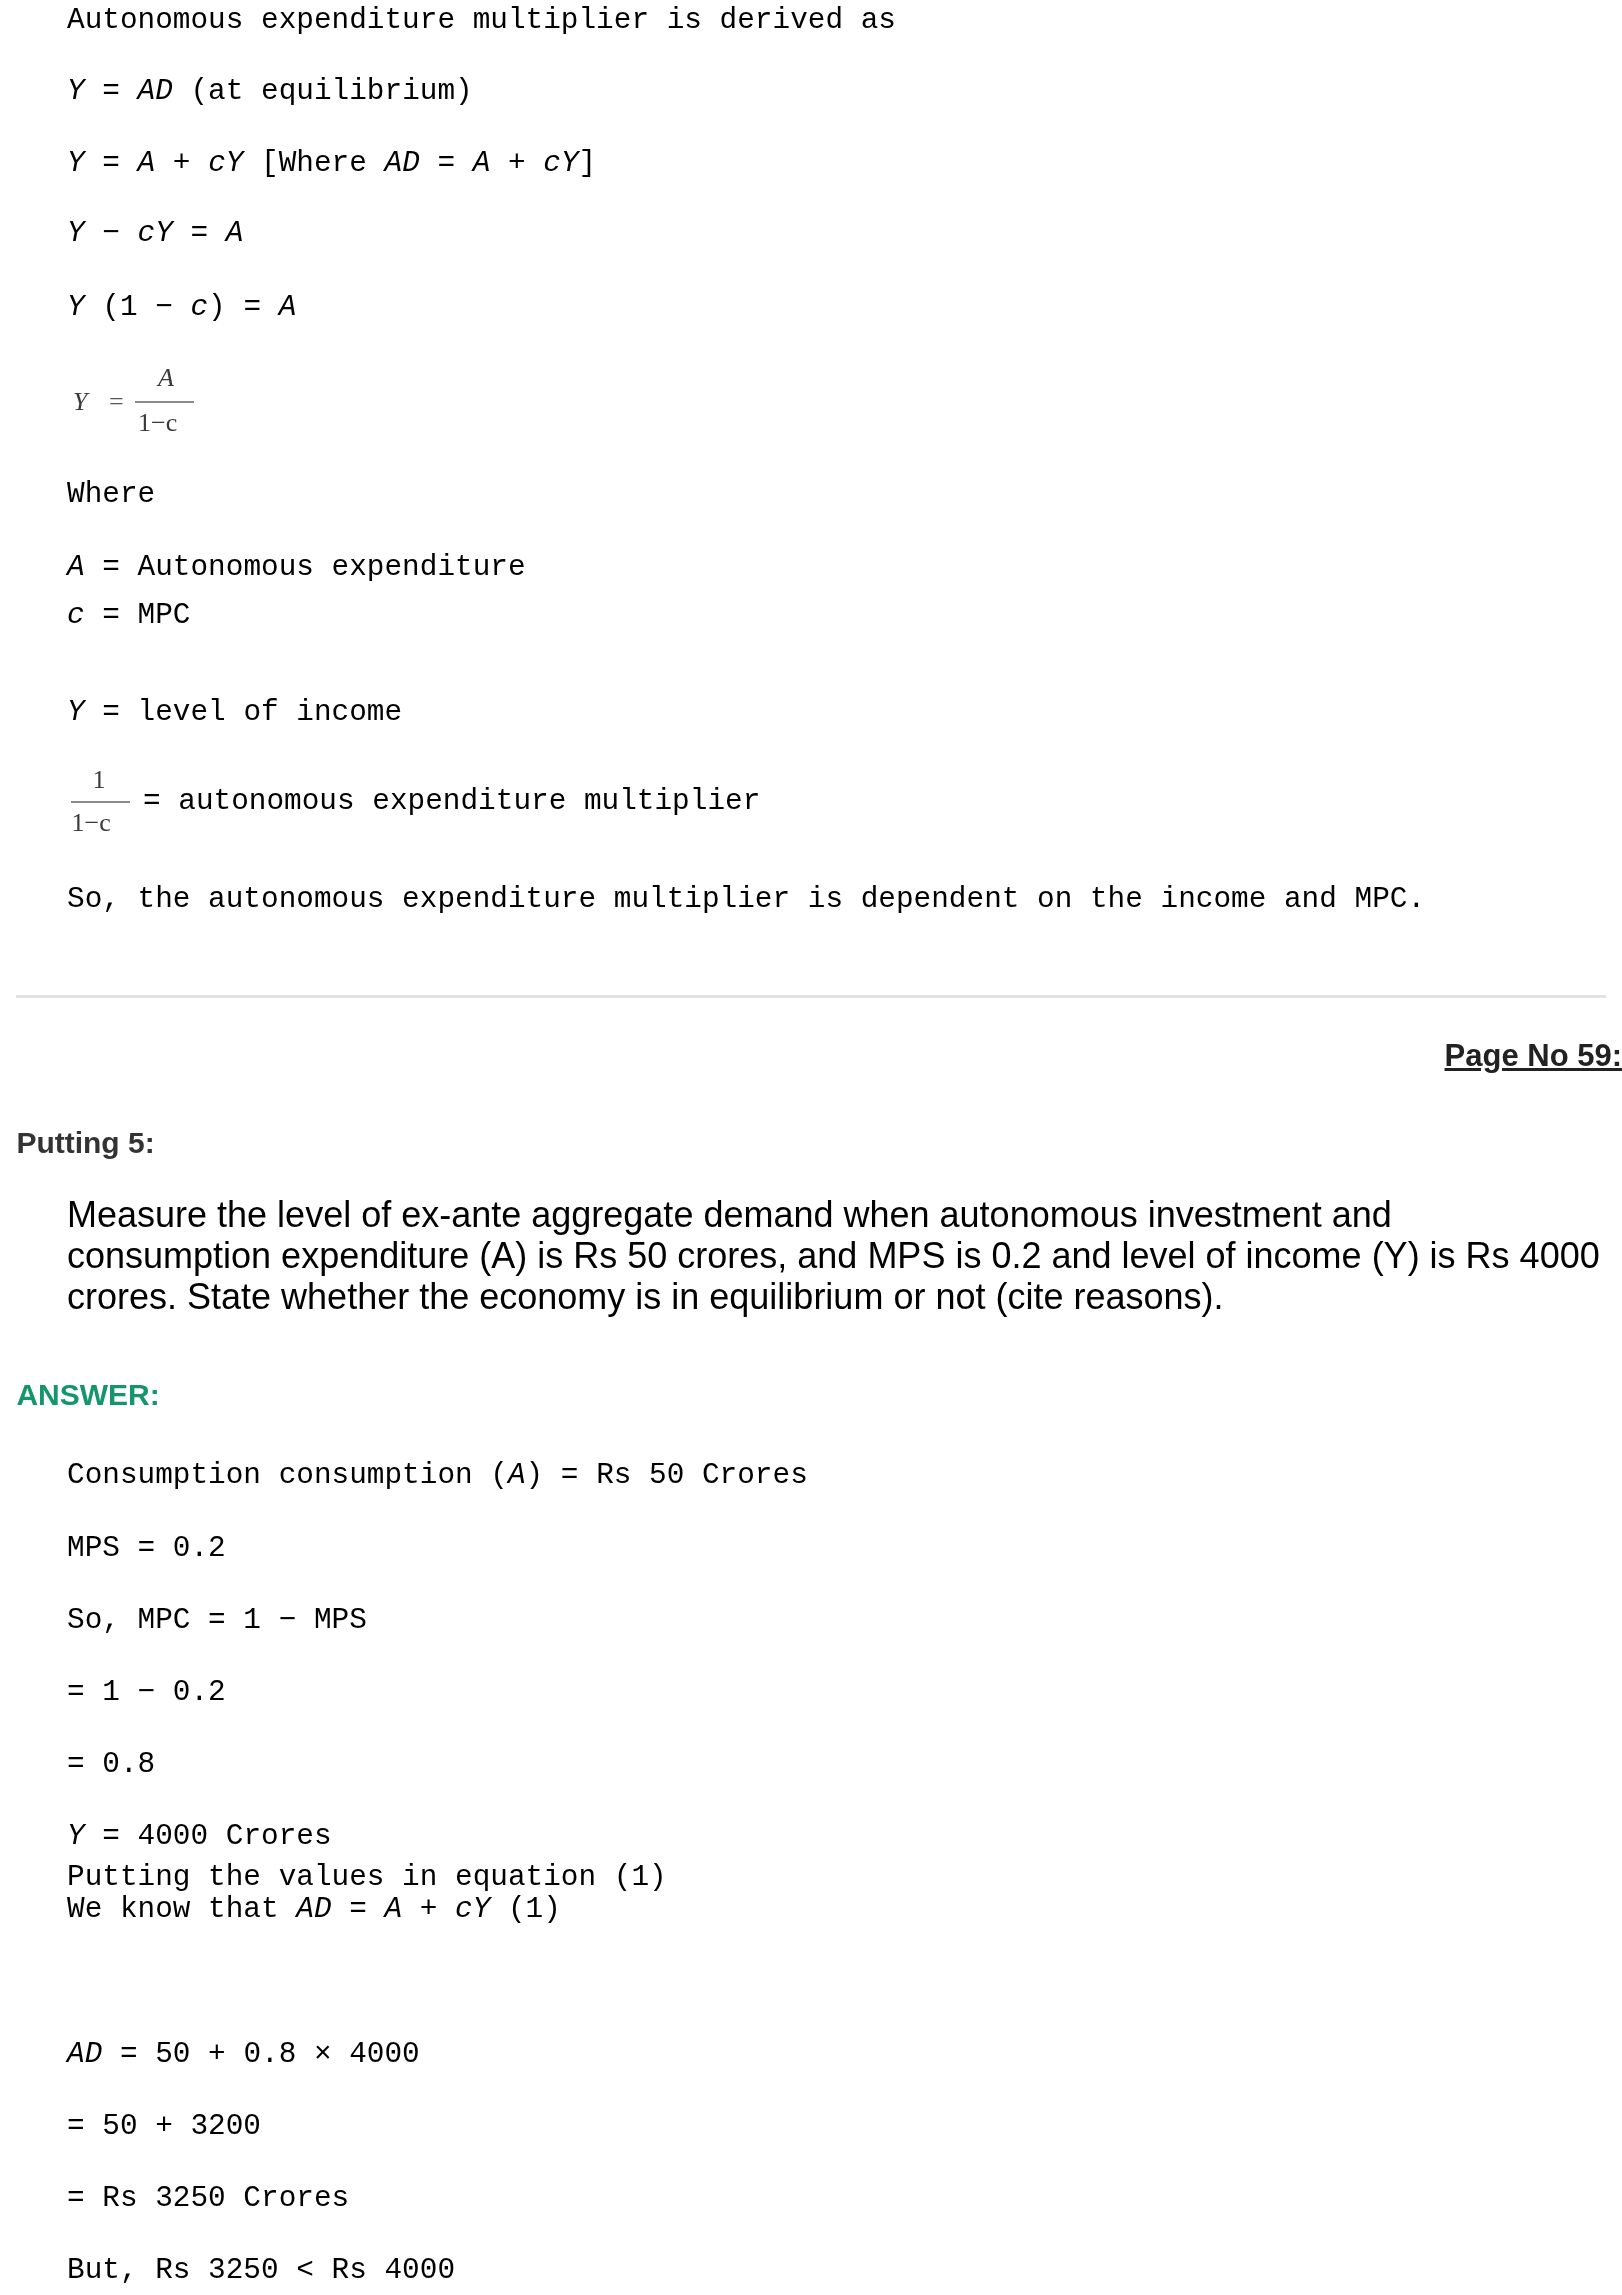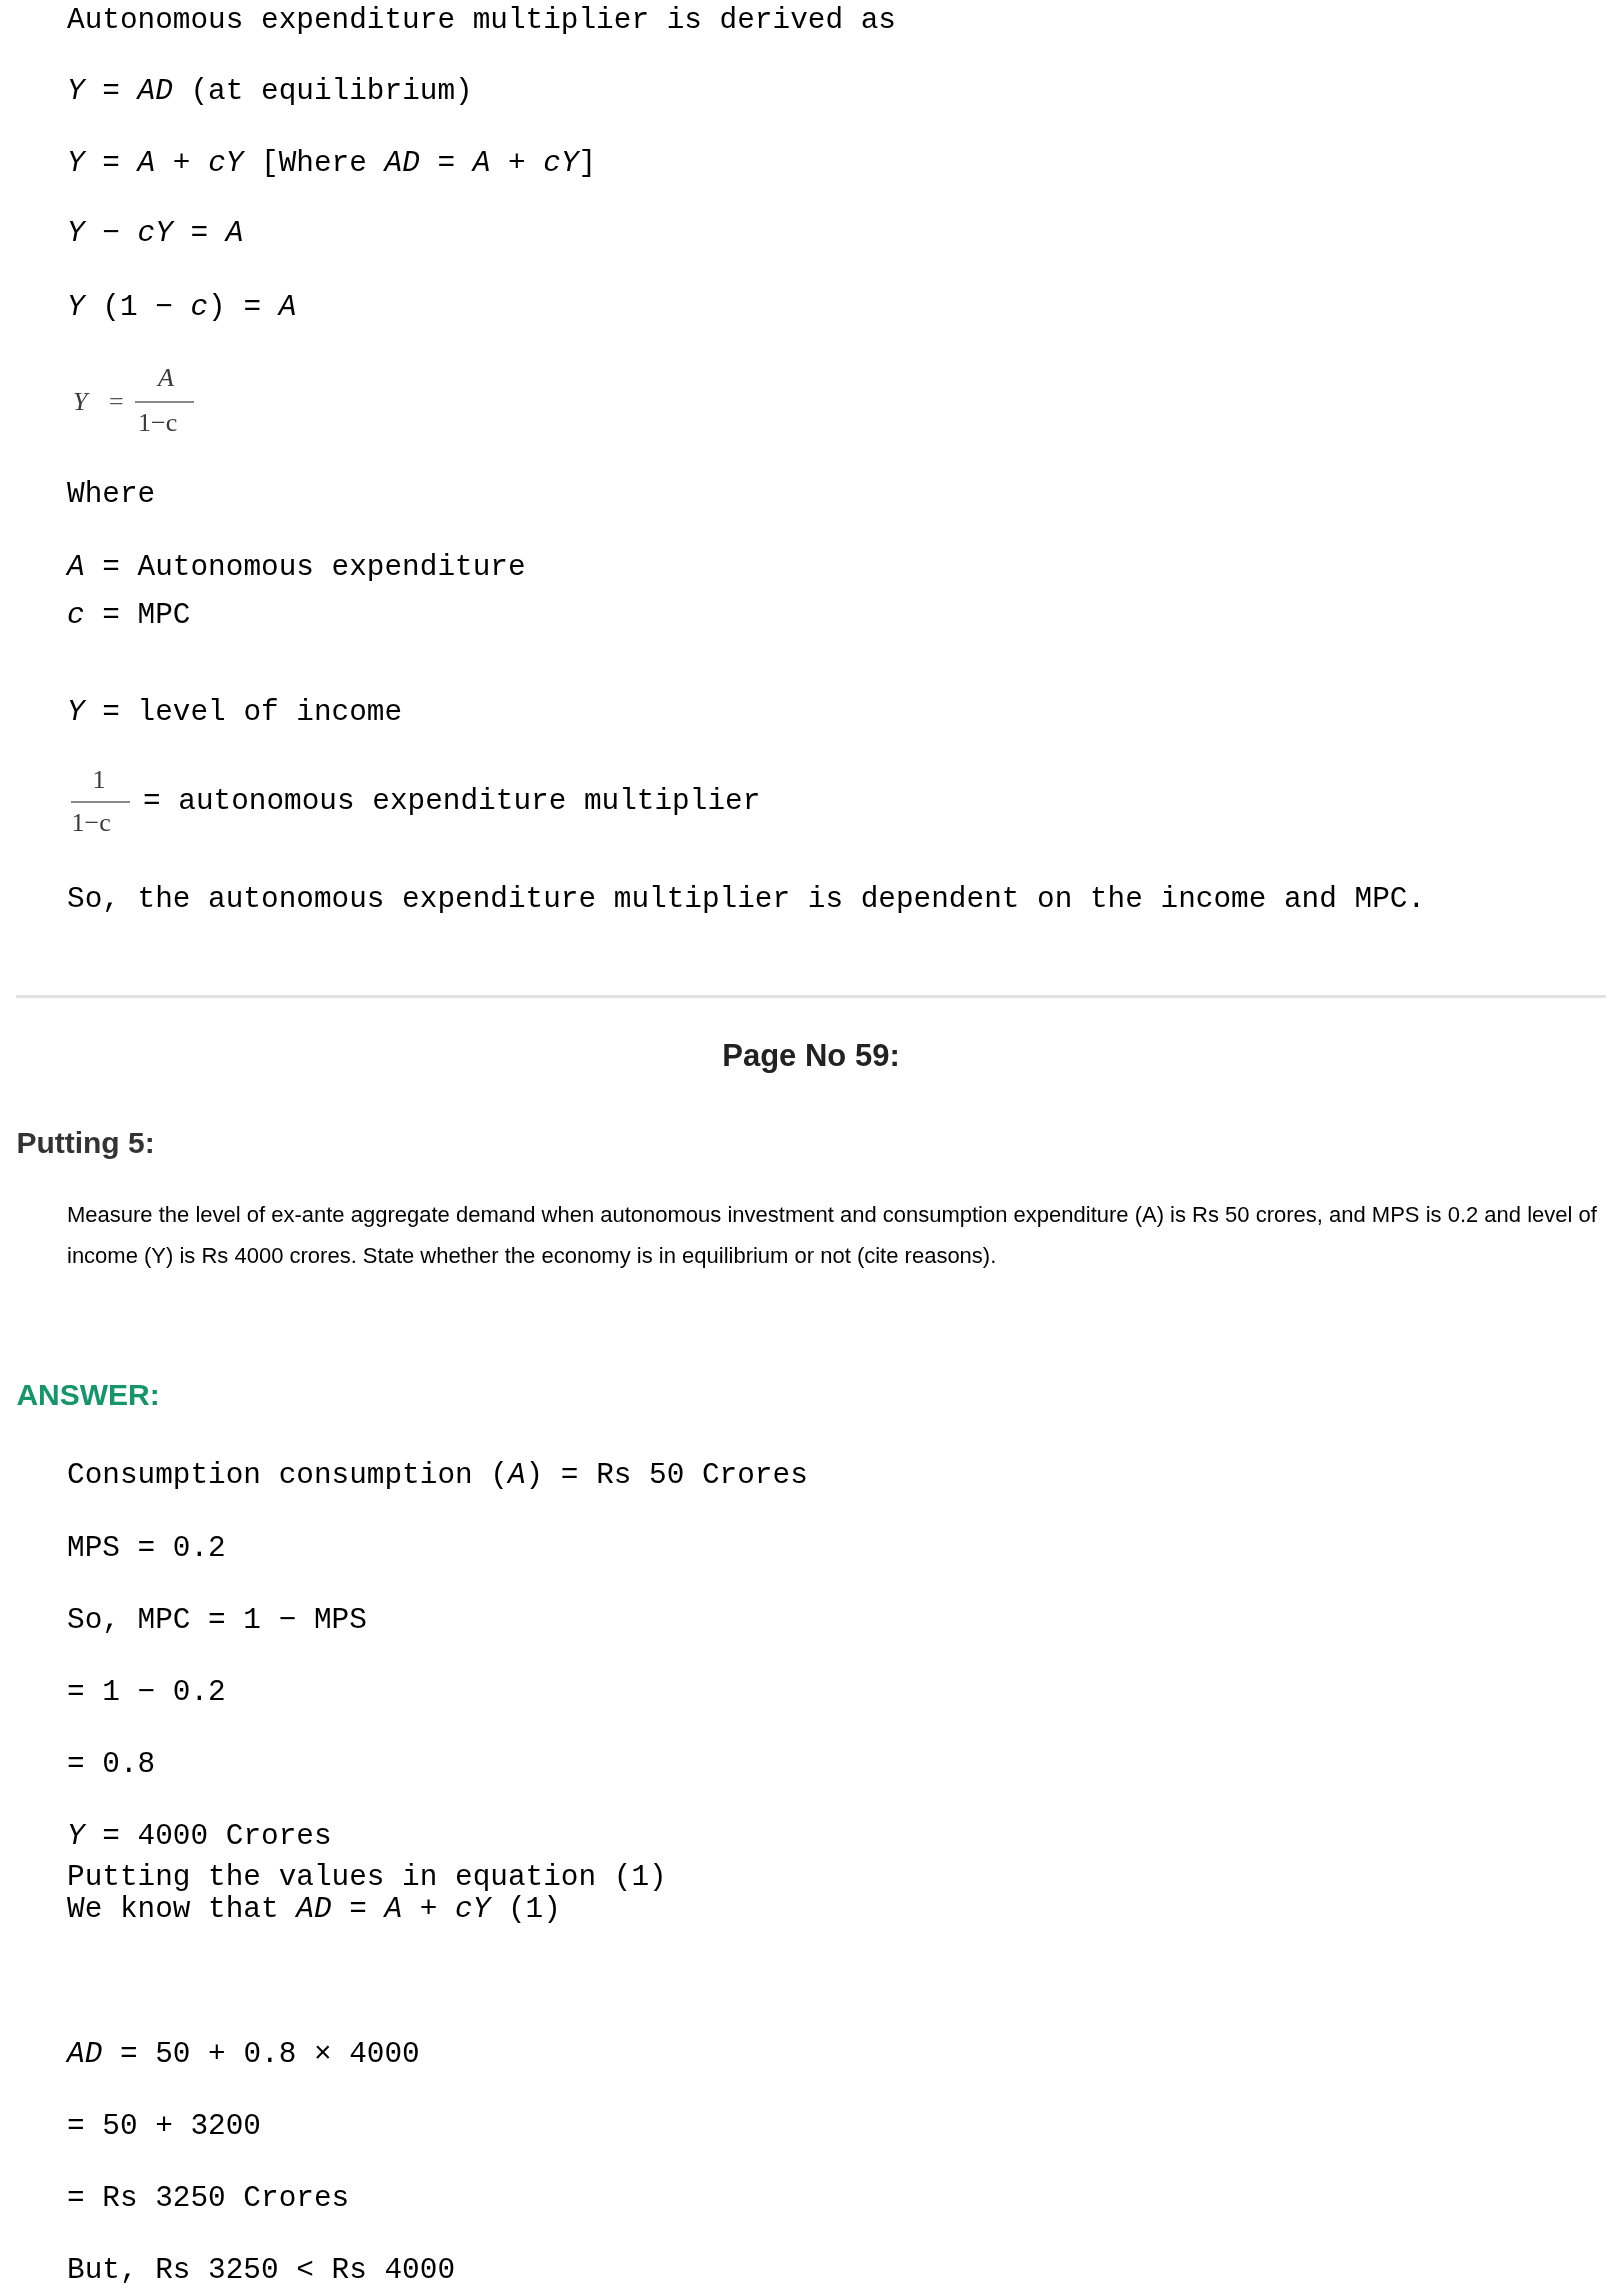--- a/index.html
+++ b/index.html
@@ -4,24 +4,24 @@
 <style>
   html, body { margin: 0; padding: 0; background: #ffffff; }
   body { width: 1622px; height: 2295px; position: relative; overflow: hidden;
          font-family: "Liberation Sans", sans-serif; color: #000; }
   .ln { position: absolute; left: 67px; font-size: 29.4px; line-height: 34px; white-space: nowrap; font-family: Liberation Mono, monospace; }
   .ln i { font-style: italic; }
   .frac { position: absolute; font-family: "Liberation Serif", serif; color: #3a3a3a; }
   .frac .bar { position: absolute; height: 2px; background: #8a8a8a; }
   .frac span { position: absolute; font-size: 26px; line-height: 26px; }
   .divider { position: absolute; left: 16.4px; top: 995px; width: 1590px; height: 2.6px; background: #e2e2e2; }
-  .pageno { position: absolute; left: 0; width: 1622px; top: 1039px; text-align: center; font-weight: bold;
-            font-size: 31px; line-height: 34px; color: #222; }
+  .pageno { position: absolute; left: 0; width: 1622px; top: 1039px; text-align: right; font-weight: bold;
+            font-size: 31px; line-height: 34px; color: #222; text-decoration: underline; }
   .qhead { position: absolute; left: 16.4px; top: 1126px; font-weight: bold; font-size: 30px; line-height: 34px; color: #333; }
-  .qtext { position: absolute; left: 67px; top: 1194px; width: 1534px; font-size: 22px; line-height: 41px; color: #000; }
+  .qtext { position: absolute; left: 67px; top: 1194px; width: 1534px; font-size: 36px; line-height: 41px; color: #000; }
   .ahead { position: absolute; left: 16.4px; top: 1378px; font-weight: bold; font-size: 30px; line-height: 34px; text-align: right; }
 </style>
 </head>
 <body>
 
 <div class="ln" style="top:3.9px">Autonomous expenditure multiplier is derived as</div>
 <div class="ln rich" style="top:75px"><i>Y</i><span> = </span><i>AD</i><span> (at equilibrium)</span></div>
 <div class="ln rich" style="top:147px"><i>Y</i><span> = </span><i>A</i><span> + </span><i>cY</i><span> [Where </span><i>AD</i><span> = </span><i>A</i><span> + </span><i>cY</i><span>]</span></div>
 <div class="ln rich" style="top:217px"><i>Y</i><span> − </span><i>cY</i><span> = </span><i>A</i></div>
 <div class="ln rich" style="top:291px"><i>Y</i><span> (1 − </span><i>c</i><span>) = </span><i>A</i></div>

